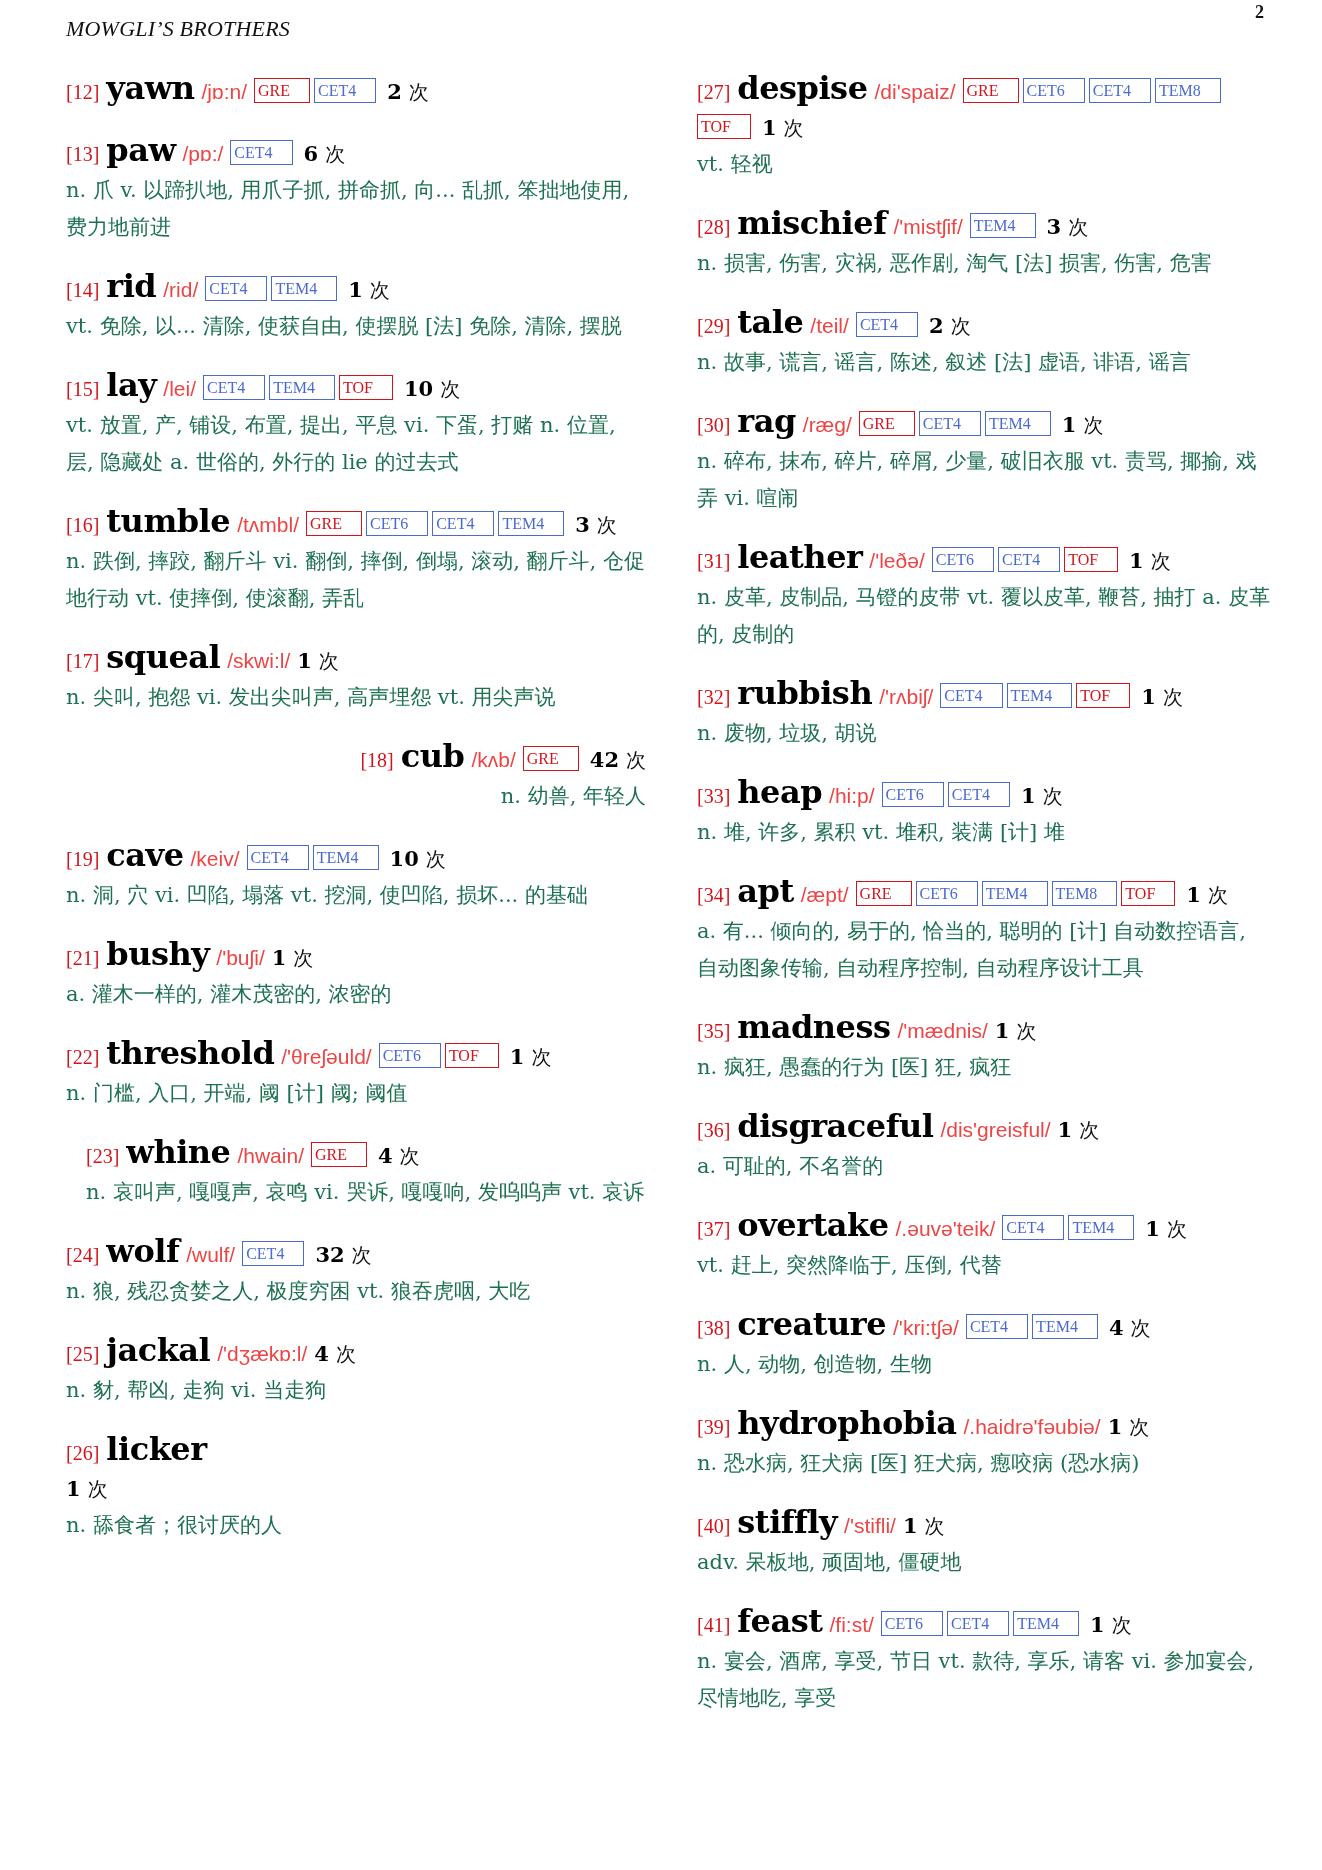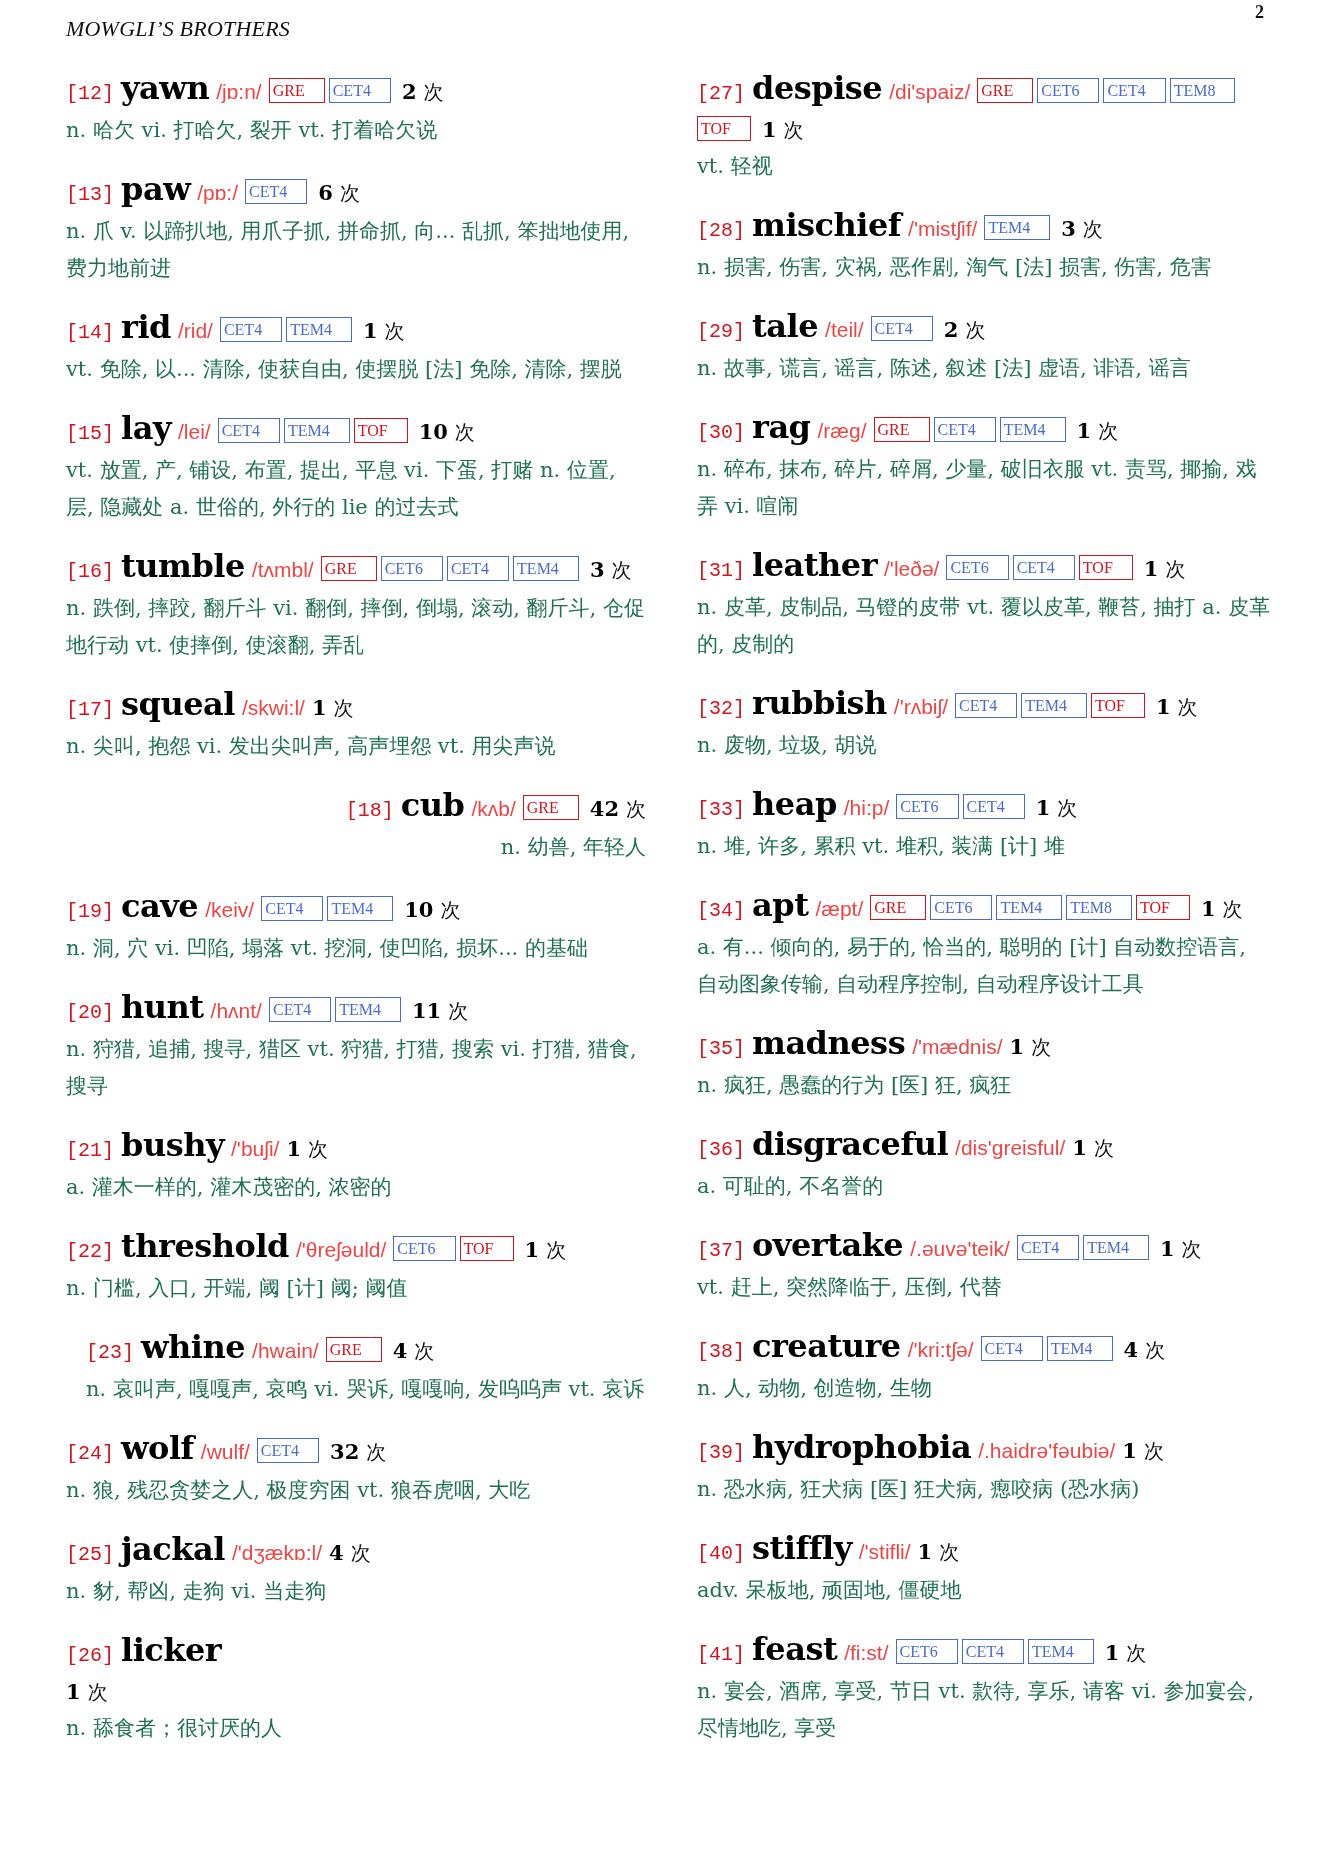--- a/index.html
+++ b/index.html
@@ -19,21 +19,21 @@
       font-size: 18px; color: #111;
     }
     .column { position: absolute; top: 70px; width: 580px; }
     .col-left { left: 66px; }
     .col-right { left: 697px; width: 576px; }
     .entry { margin: 0; }
     .head-line {
       line-height: 36px; font-size: 22px;
       word-wrap: break-word;
     }
-    .idx { color: #d4141c; font-family: Liberation Mono, monospace; font-size: 20px; }
+    .idx { color: #d4141c; font-family: Liberation Serif, serif; font-size: 20px; }
     .word { font-family: "DejaVu Serif", serif; font-weight: bold; font-size: 32px; color: #000; letter-spacing: -0.5px; }
     .phon { font-family: "Liberation Sans", sans-serif; font-size: 21px; color: #ef4444; }
     .tag {
       display: inline-block; font-family: "Liberation Serif", serif;
       font-size: 16px; line-height: 20px; padding: 2px 19px 1px 3px;
       border: 1px solid; vertical-align: 3px; margin-right: 4px;
     }
     .tag.red { color: #d4141c; border-color: #d4141c; }
     .tag.blue { color: #4a6ad0; border-color: #4a6ad0; }
     .count { font-family: "DejaVu Serif", serif; font-weight: bold; font-size: 21px; color: #000; }
@@ -51,21 +51,20 @@
 
 <div class="column col-left">
     <div class="entry" style="margin-bottom: 22px;">
     <div class="head-line">
       <span class="idx">[12]</span>
       <span class="word">yawn</span>
       <span class="phon">/jɒ:n/</span>
       <span class="tags"><span class="tag red">GRE</span><span class="tag blue">CET4</span></span>
       <span class="count-wrap"><span class="count">2</span> <span class="ci">次</span></span>
     </div>
-    <div class="def">n. 哈欠 vi. 打哈欠, 裂开 vt. 打着哈欠说</div>
   </div>
     <div class="entry" style="margin-bottom: 22px;">
     <div class="head-line">
       <span class="idx">[13]</span>
       <span class="word">paw</span>
       <span class="phon">/pɒ:/</span>
       <span class="tags"><span class="tag blue">CET4</span></span>
       <span class="count-wrap"><span class="count">6</span> <span class="ci">次</span></span>
     </div>
     <div class="def">n. 爪 v. 以蹄扒地, 用爪子抓, 拼命抓, 向... 乱抓, 笨拙地使用, 费力地前进</div>
@@ -125,30 +124,20 @@
       <span class="idx">[19]</span>
       <span class="word">cave</span>
       <span class="phon">/keiv/</span>
       <span class="tags"><span class="tag blue">CET4</span><span class="tag blue">TEM4</span></span>
       <span class="count-wrap"><span class="count">10</span> <span class="ci">次</span></span>
     </div>
     <div class="def">n. 洞, 穴 vi. 凹陷, 塌落 vt. 挖洞, 使凹陷, 损坏... 的基础</div>
   </div>
     <div class="entry" style="margin-bottom: 22px;">
     <div class="head-line">
-      <span class="idx">[20]</span>
-      <span class="word">hunt</span>
-      <span class="phon">/hʌnt/</span>
-      <span class="tags"><span class="tag blue">CET4</span><span class="tag blue">TEM4</span></span>
-      <span class="count-wrap"><span class="count">11</span> <span class="ci">次</span></span>
-    </div>
-    <div class="def">n. 狩猎, 追捕, 搜寻, 猎区 vt. 狩猎, 打猎, 搜索 vi. 打猎, 猎食, 搜寻</div>
-  </div>
-    <div class="entry" style="margin-bottom: 22px;">
-    <div class="head-line">
       <span class="idx">[21]</span>
       <span class="word">bushy</span>
       <span class="phon">/'buʃi/</span>
       <span class="tags"></span>
       <span class="count-wrap"><span class="count">1</span> <span class="ci">次</span></span>
     </div>
     <div class="def">a. 灌木一样的, 灌木茂密的, 浓密的</div>
   </div>
     <div class="entry" style="margin-bottom: 22px;">
     <div class="head-line">

